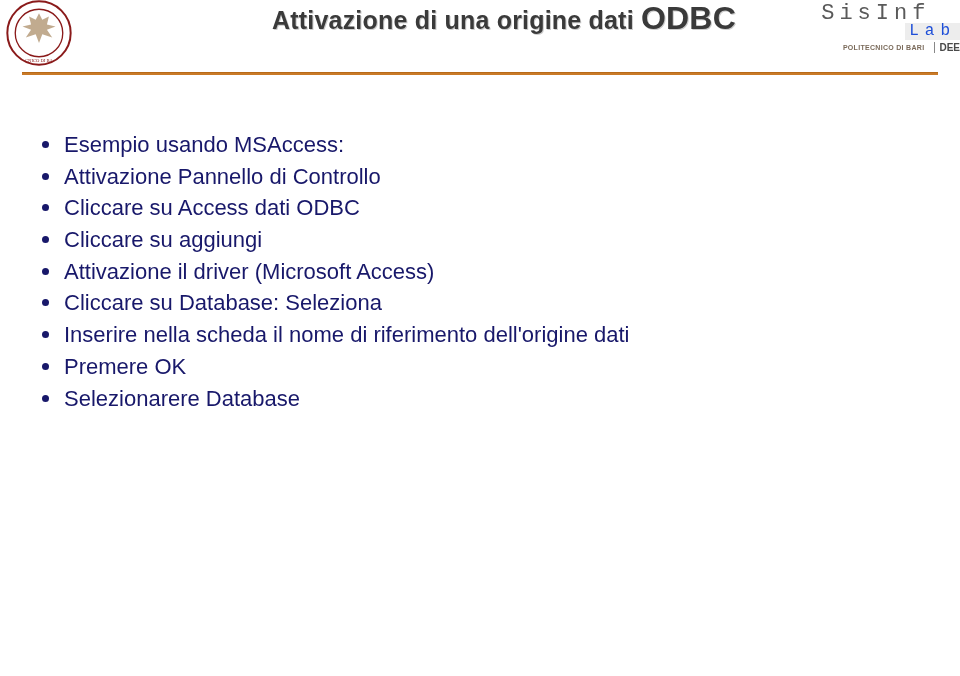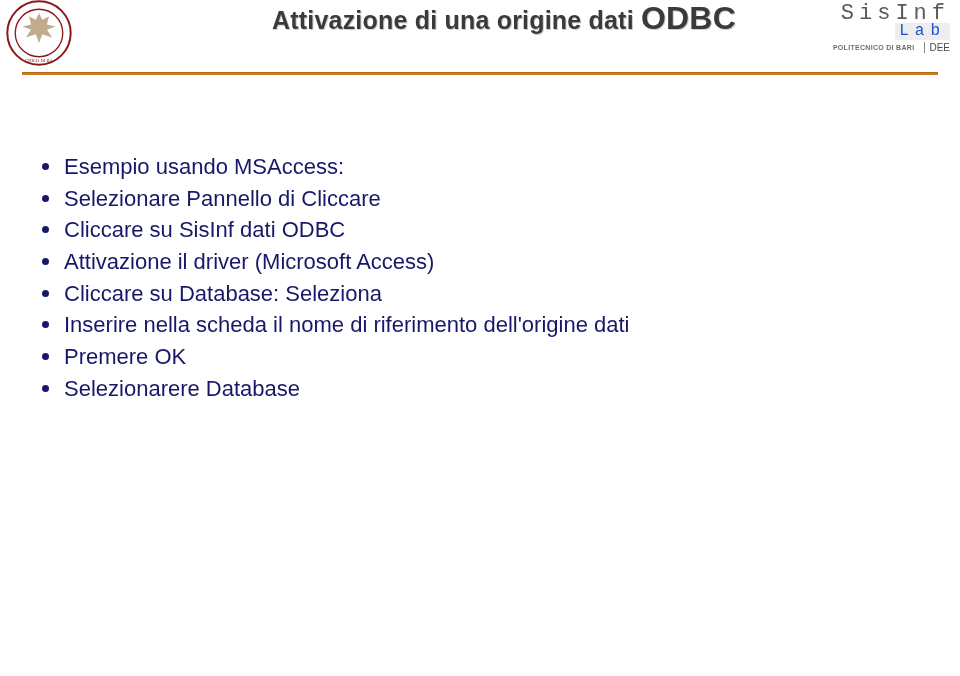--- a/index.html
+++ b/index.html
@@ -41,23 +41,22 @@
     letter-spacing: 0.2px;
   }
   .title-text .odbc {
     font-size: 32px;
     font-weight: bold;
     color: #3a3a3a;
     text-shadow: 1px 1px 0 #cccccc;
   }
   .logo-right {
     position: absolute;
-    right: 10px;
+    right: 0;
     top: 2px;
-    text-align: right;
   }
   .sisinf {
     font-family: "Courier New", monospace;
     font-size: 22px;
     color: #5a5a5a;
     letter-spacing: 5px;
     line-height: 1.05;
   }
   .lab {
     font-family: "Courier New", monospace;
@@ -83,38 +82,38 @@
   .poli {
     font-family: Arial, sans-serif;
     font-size: 7px;
     font-weight: bold;
     color: #7a6a5a;
     letter-spacing: 0.3px;
   }
   .dee {
     font-family: Arial, sans-serif;
     font-size: 10px;
-    font-weight: normal;
+    font-weight: bold;
     color: #4a4a4a;
     margin-left: 6px;
     border-left: 1px solid #888;
     padding-left: 4px;
   }
   .divider {
     position: absolute;
     top: 72px;
     left: 22px;
     right: 22px;
     height: 3px;
     background: #c97a28;
     border-top: 1px solid #b86a18;
   }
   .content {
     position: absolute;
-    top: 152px;
+    top: 130px;
     left: 36px;
     right: 40px;
   }
   .content ul {
     list-style: none;
   }
   .content li {
     position: relative;
     padding-left: 28px;
     font-size: 22px;
@@ -161,21 +160,22 @@
       <span class="dee">DEE</span>
     </div>
   </div>
 </div>
 
 <div class="divider"></div>
 
 <div class="content">
   <ul>
     <li>Esempio usando MSAccess:</li>
-    <li>Selezionare Pannello di Cliccare</li>
-    <li>Cliccare su SisInf dati ODBC</li>
+    <li>Attivazione Pannello di Controllo</li>
+    <li>Cliccare su Access dati ODBC</li>
+    <li>Cliccare su aggiungi</li>
     <li>Attivazione il driver (Microsoft Access)</li>
     <li>Cliccare su Database: Seleziona</li>
     <li>Inserire nella scheda il nome di riferimento dell'origine dati</li>
     <li>Premere OK</li>
     <li>Selezionarere Database</li>
   </ul>
 </div>
 
 </body></html>

